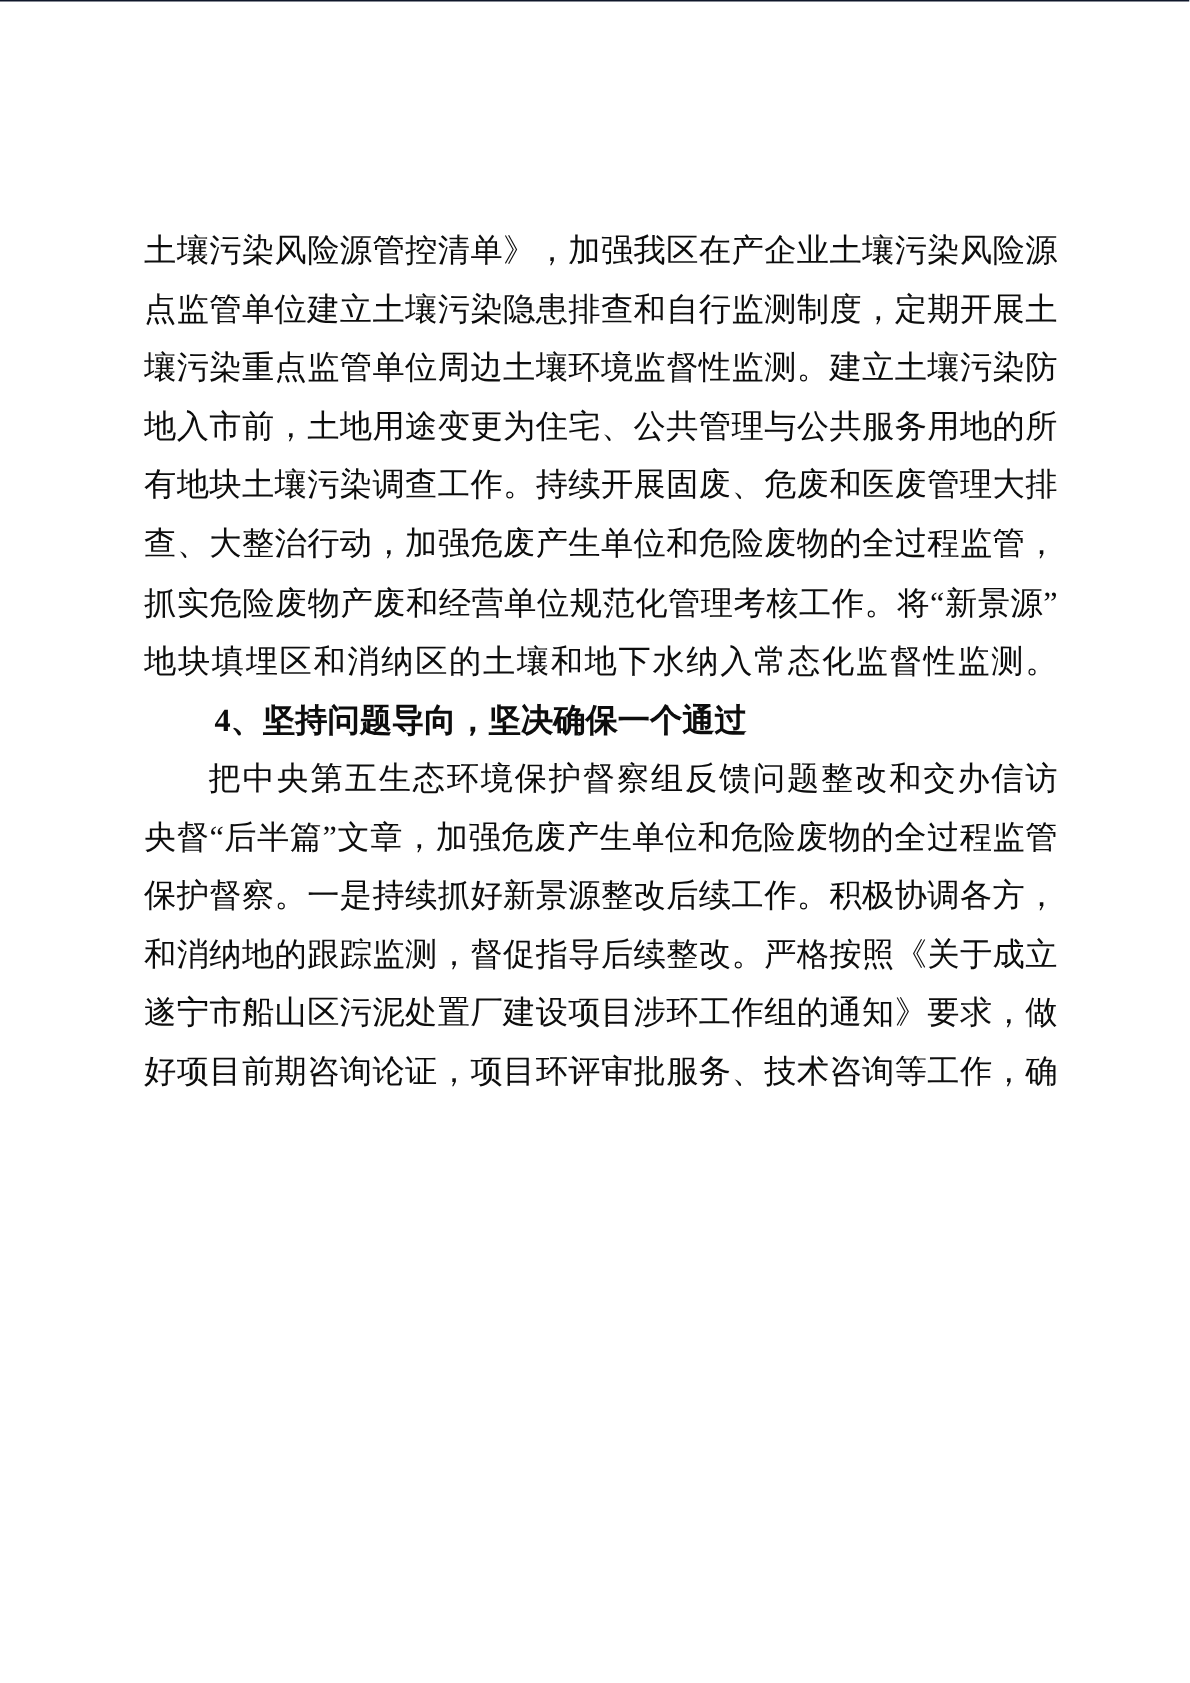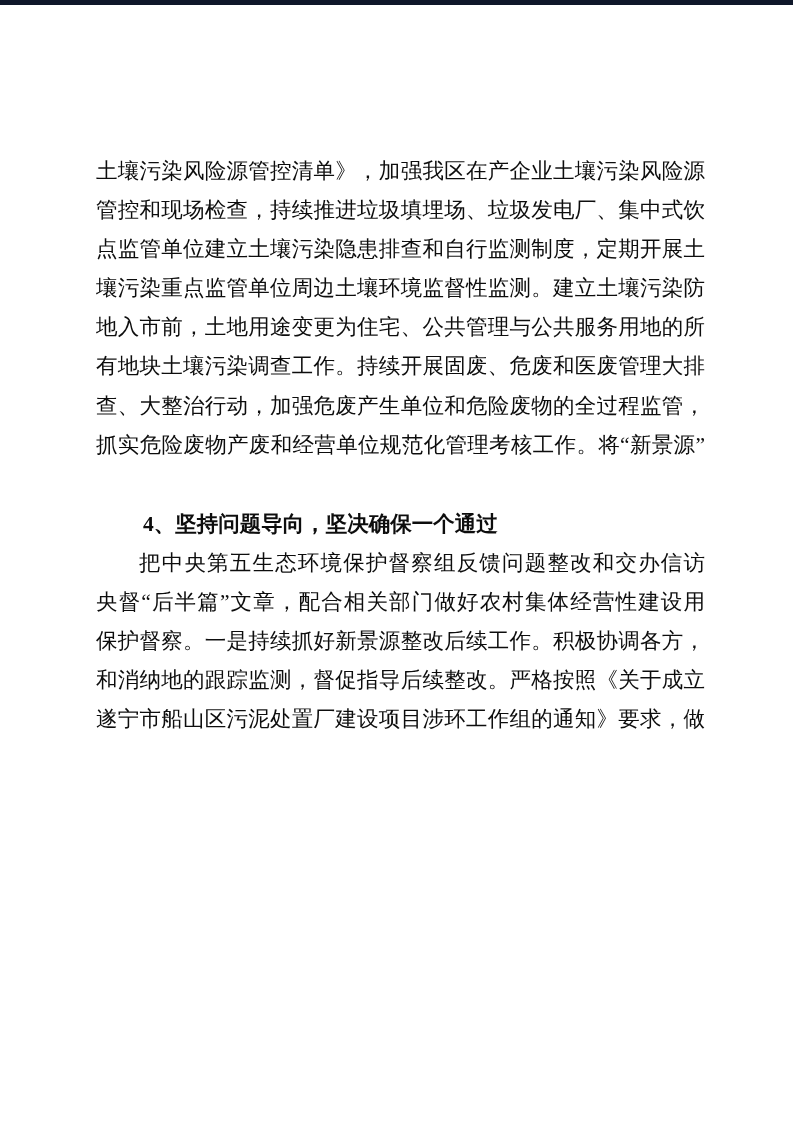--- a/index.html
+++ b/index.html
@@ -6,21 +6,21 @@
     margin: 0;
     padding: 0;
     background: #ffffff;
   }
   .page {
     position: relative;
     width: 793px;
     height: 1122px;
     background: #ffffff;
     overflow: hidden;
-    border-top: 5px solid #0f172a;
+    border-top: 1px solid #0f172a;
     box-sizing: border-box;
   }
   .text-block {
     position: absolute;
     left: 96px;
     top: 147px;
     width: 609px;
     color: #0d0d0d;
     font-family: "Liberation Serif", "DejaVu Serif", serif;
     font-size: 21.5px;
@@ -30,48 +30,48 @@
     line-height: 39.1px;
     text-align: justify;
     text-align-last: justify;
     overflow: hidden;
   }
   .line.heading {
     text-align: center;
     text-align-last: left;
     text-indent: 47px;
     font-weight: bold;
-    margin-top: 40px;
   }
   .line.indent {
     text-indent: 43px;
   }
   .bold {
     font-weight: normal;
   }
 </style>
 </head>
 <body>
 
 <div class="page">
   <div class="text-block">
 
     <div class="line">土壤污染风险源管控清单》，加强我区在产企业土壤污染风险源</div>
-    <div class="line">管控和现场检查，持续推进垃圾填埋场、垃圾发电厂、集中式饮</div>
     <div class="line">点监管单位建立土壤污染隐患排查和自行监测制度，定期开展土</div>
     <div class="line">壤污染重点监管单位周边土壤环境监督性监测。建立土壤污染防</div>
     <div class="line">地入市前，土地用途变更为住宅、公共管理与公共服务用地的所</div>
     <div class="line">有地块土壤污染调查工作。持续开展固废、危废和医废管理大排</div>
     <div class="line">查、大整治行动，加强危废产生单位和危险废物的全过程监管，</div>
     <div class="line">抓实危险废物产废和经营单位规范化管理考核工作。将“新景源”</div>
+    <div class="line">地块填埋区和消纳区的土壤和地下水纳入常态化监督性监测。</div>
 
     <div class="line heading">4、坚持问题导向，坚决确保一个通过</div>
 
     <div class="line indent">把中央第五生态环境保护督察组反馈问题整改和交办信访</div>
-    <div class="line">央督“后半篇”文章，配合相关部门做好农村集体经营性建设用</div>
+    <div class="line">央督“后半篇”文章，加强危废产生单位和危险废物的全过程监管</div>
 
     <div class="line"><span>保护督察。</span><span class="bold">一是持续抓好新景源整改后续工作。</span><span>积极协调各方，</span></div>
 
     <div class="line">和消纳地的跟踪监测，督促指导后续整改。严格按照《关于成立</div>
     <div class="line">遂宁市船山区污泥处置厂建设项目涉环工作组的通知》要求，做</div>
+    <div class="line">好项目前期咨询论证，项目环评审批服务、技术咨询等工作，确</div>
 
   </div>
 </div>
 
 </body></html>

